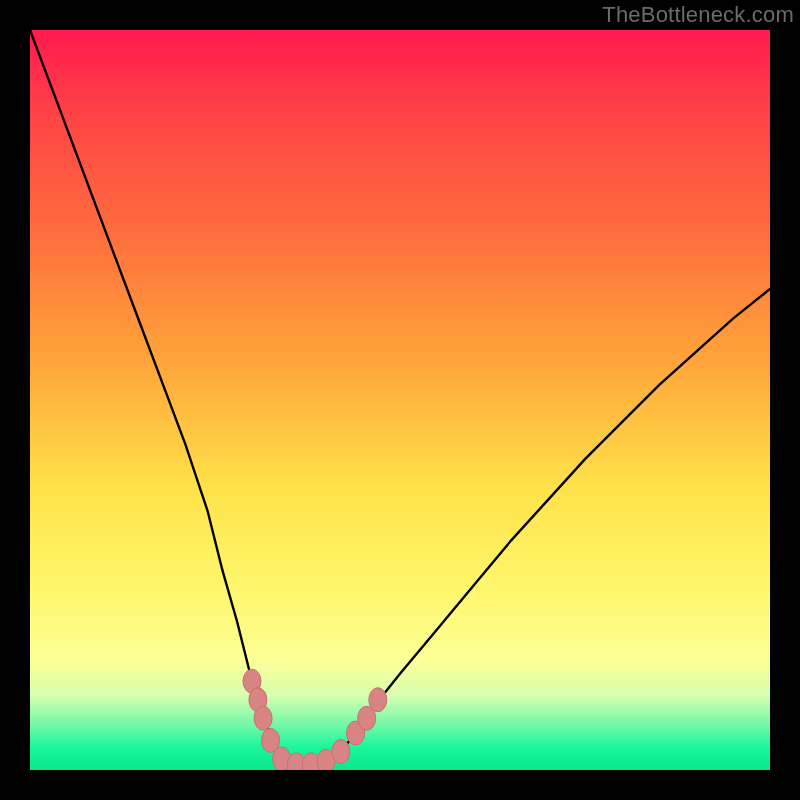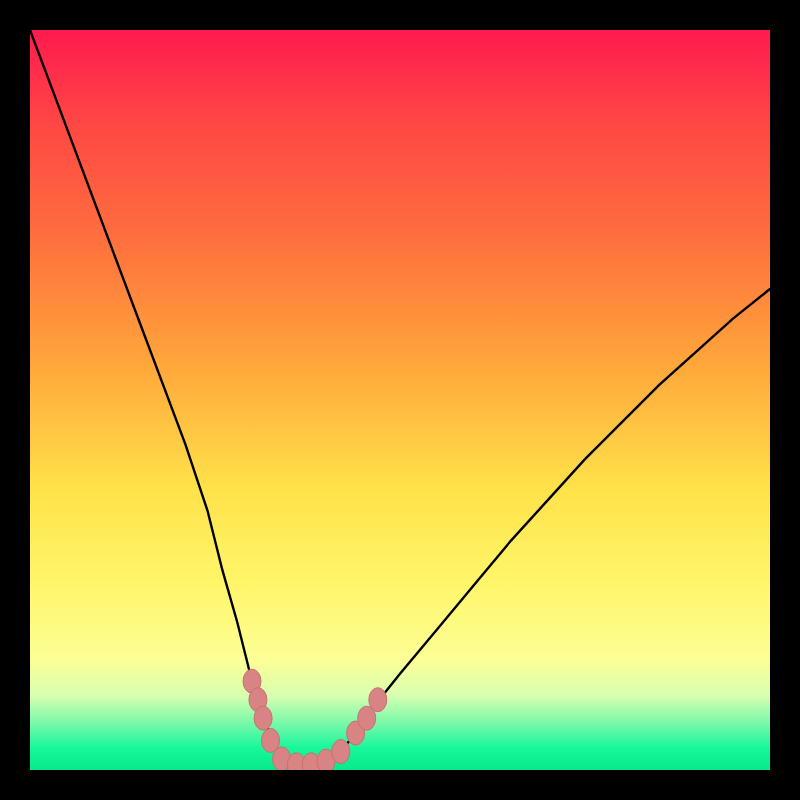--- a/index.html
+++ b/index.html
@@ -82,13 +82,14 @@
           <ellipse cx="266.40" cy="734.82" rx="9" ry="12" fill="#d98484" stroke="#c96f6f" stroke-width="1"></ellipse>
           <ellipse cx="281.20" cy="734.82" rx="9" ry="12" fill="#d98484" stroke="#c96f6f" stroke-width="1"></ellipse>
           <ellipse cx="296.00" cy="731.12" rx="9" ry="12" fill="#d98484" stroke="#c96f6f" stroke-width="1"></ellipse>
           <ellipse cx="310.80" cy="721.50" rx="9" ry="12" fill="#d98484" stroke="#c96f6f" stroke-width="1"></ellipse>
           <ellipse cx="325.60" cy="703.00" rx="9" ry="12" fill="#d98484" stroke="#c96f6f" stroke-width="1"></ellipse>
           <ellipse cx="336.70" cy="688.20" rx="9" ry="12" fill="#d98484" stroke="#c96f6f" stroke-width="1"></ellipse>
           <ellipse cx="347.80" cy="669.70" rx="9" ry="12" fill="#d98484" stroke="#c96f6f" stroke-width="1"></ellipse>
         </g>
     </svg>
   </div>
+  <div class="watermark">TheBottleneck.com</div>
 </div>
 
 </body></html>

